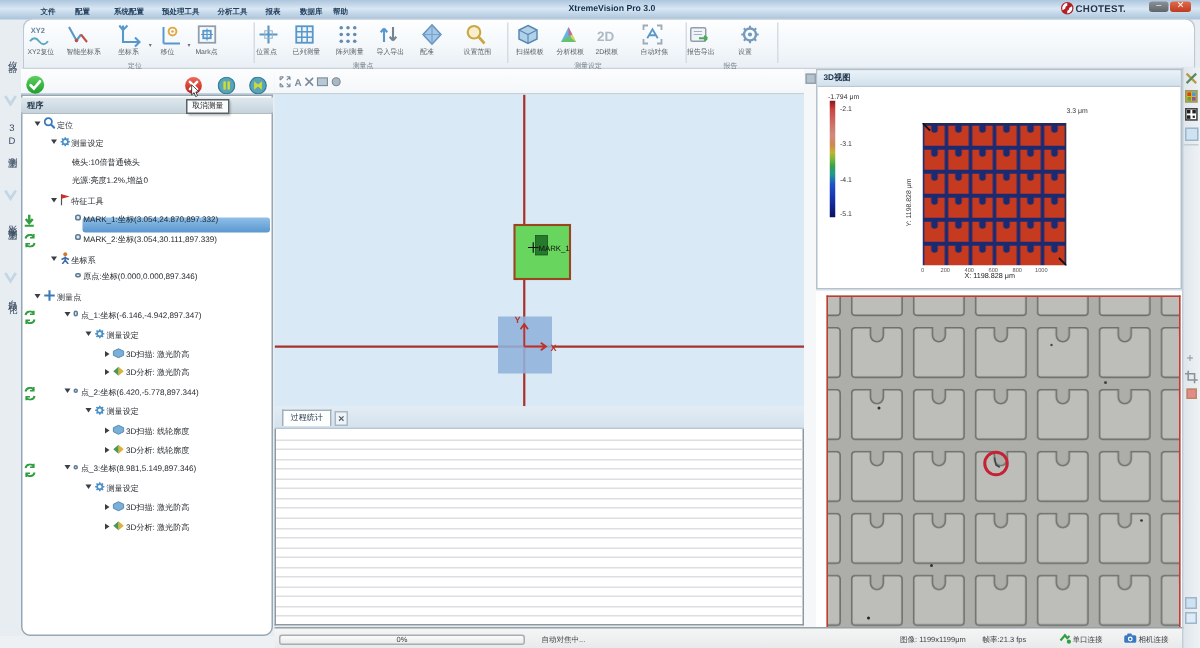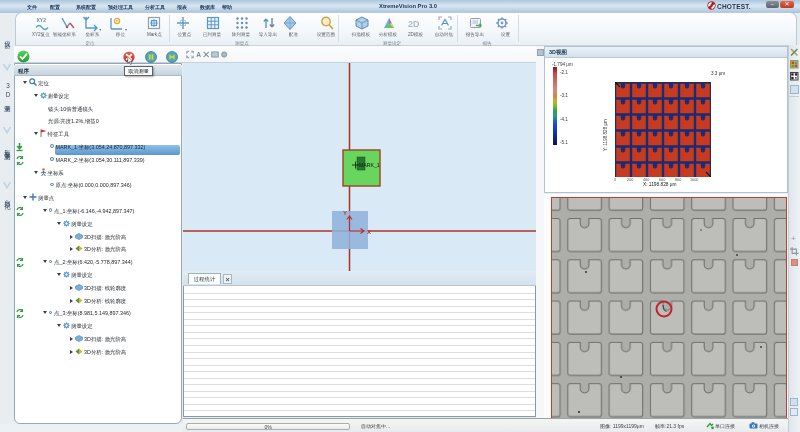--- a/index.html
+++ b/index.html
@@ -7,21 +7,21 @@
 .abs{position:absolute;}
 
 #titlebar{left:0;top:0;width:800px;height:13px;background:linear-gradient(180deg,#adc6de 0%,#d9e7f3 45%,#c2d6e8 70%,#a9c3da 100%);}
 .menu{top:3.5px;font-size:5px;font-weight:bold;color:#24415f;}
 #apptitle{top:3px;left:370px;width:76px;text-align:center;font-size:5.8px;font-weight:bold;color:#10304f;white-space:nowrap;}
 #chlogo{top:1px;left:707px;width:9px;height:9px;}
 #chtext{top:2.5px;left:717px;font-size:6.5px;font-weight:bold;color:#24354d;letter-spacing:0.2px;}
 .winbtn{top:1px;height:7px;border-radius:2px;color:#fff;font-size:6px;text-align:center;line-height:6px;}
 
 #ribbon{left:15px;top:12px;width:782px;height:34px;background:linear-gradient(180deg,#fdfeff 0%,#f4f8fb 55%,#e9eff5 100%);border:1px solid #bdcad6;border-radius:7px 7px 0 0;border-bottom:1px solid #c8d3dc;}
-.ritem{top:4px;text-align:right;}
+.ritem{top:4px;text-align:left;}
 .ricon{height:17px;position:relative;}
 .rlabel{font-size:4.6px;color:#4a5057;white-space:nowrap;line-height:6px;}
 .rgroup{top:40.5px;font-size:4.6px;color:#767d85;text-align:center;}
 .rsep{top:3px;width:1px;height:27px;background:#d5dde4;}
 
 .vtab{left:2.5px;width:10px;writing-mode:vertical-rl;text-orientation:upright;font-size:6.3px;color:#3c4c62;letter-spacing:1.8px;line-height:10px;}
 .vchev{left:2px;width:10px;height:10px;}
 
 #treepanel{left:14px;top:63px;width:168px;height:361px;background:#fff;border:1px solid #96a7b4;border-radius:0 0 6px 6px;}
 #treehead{left:14px;top:65px;width:168px;height:11px;background:linear-gradient(180deg,#dfe8ee,#c6d4de);border-bottom:1px solid #aebcc6;font-size:5.5px;font-weight:bold;color:#26384a;line-height:12px;padding-left:4px;}

